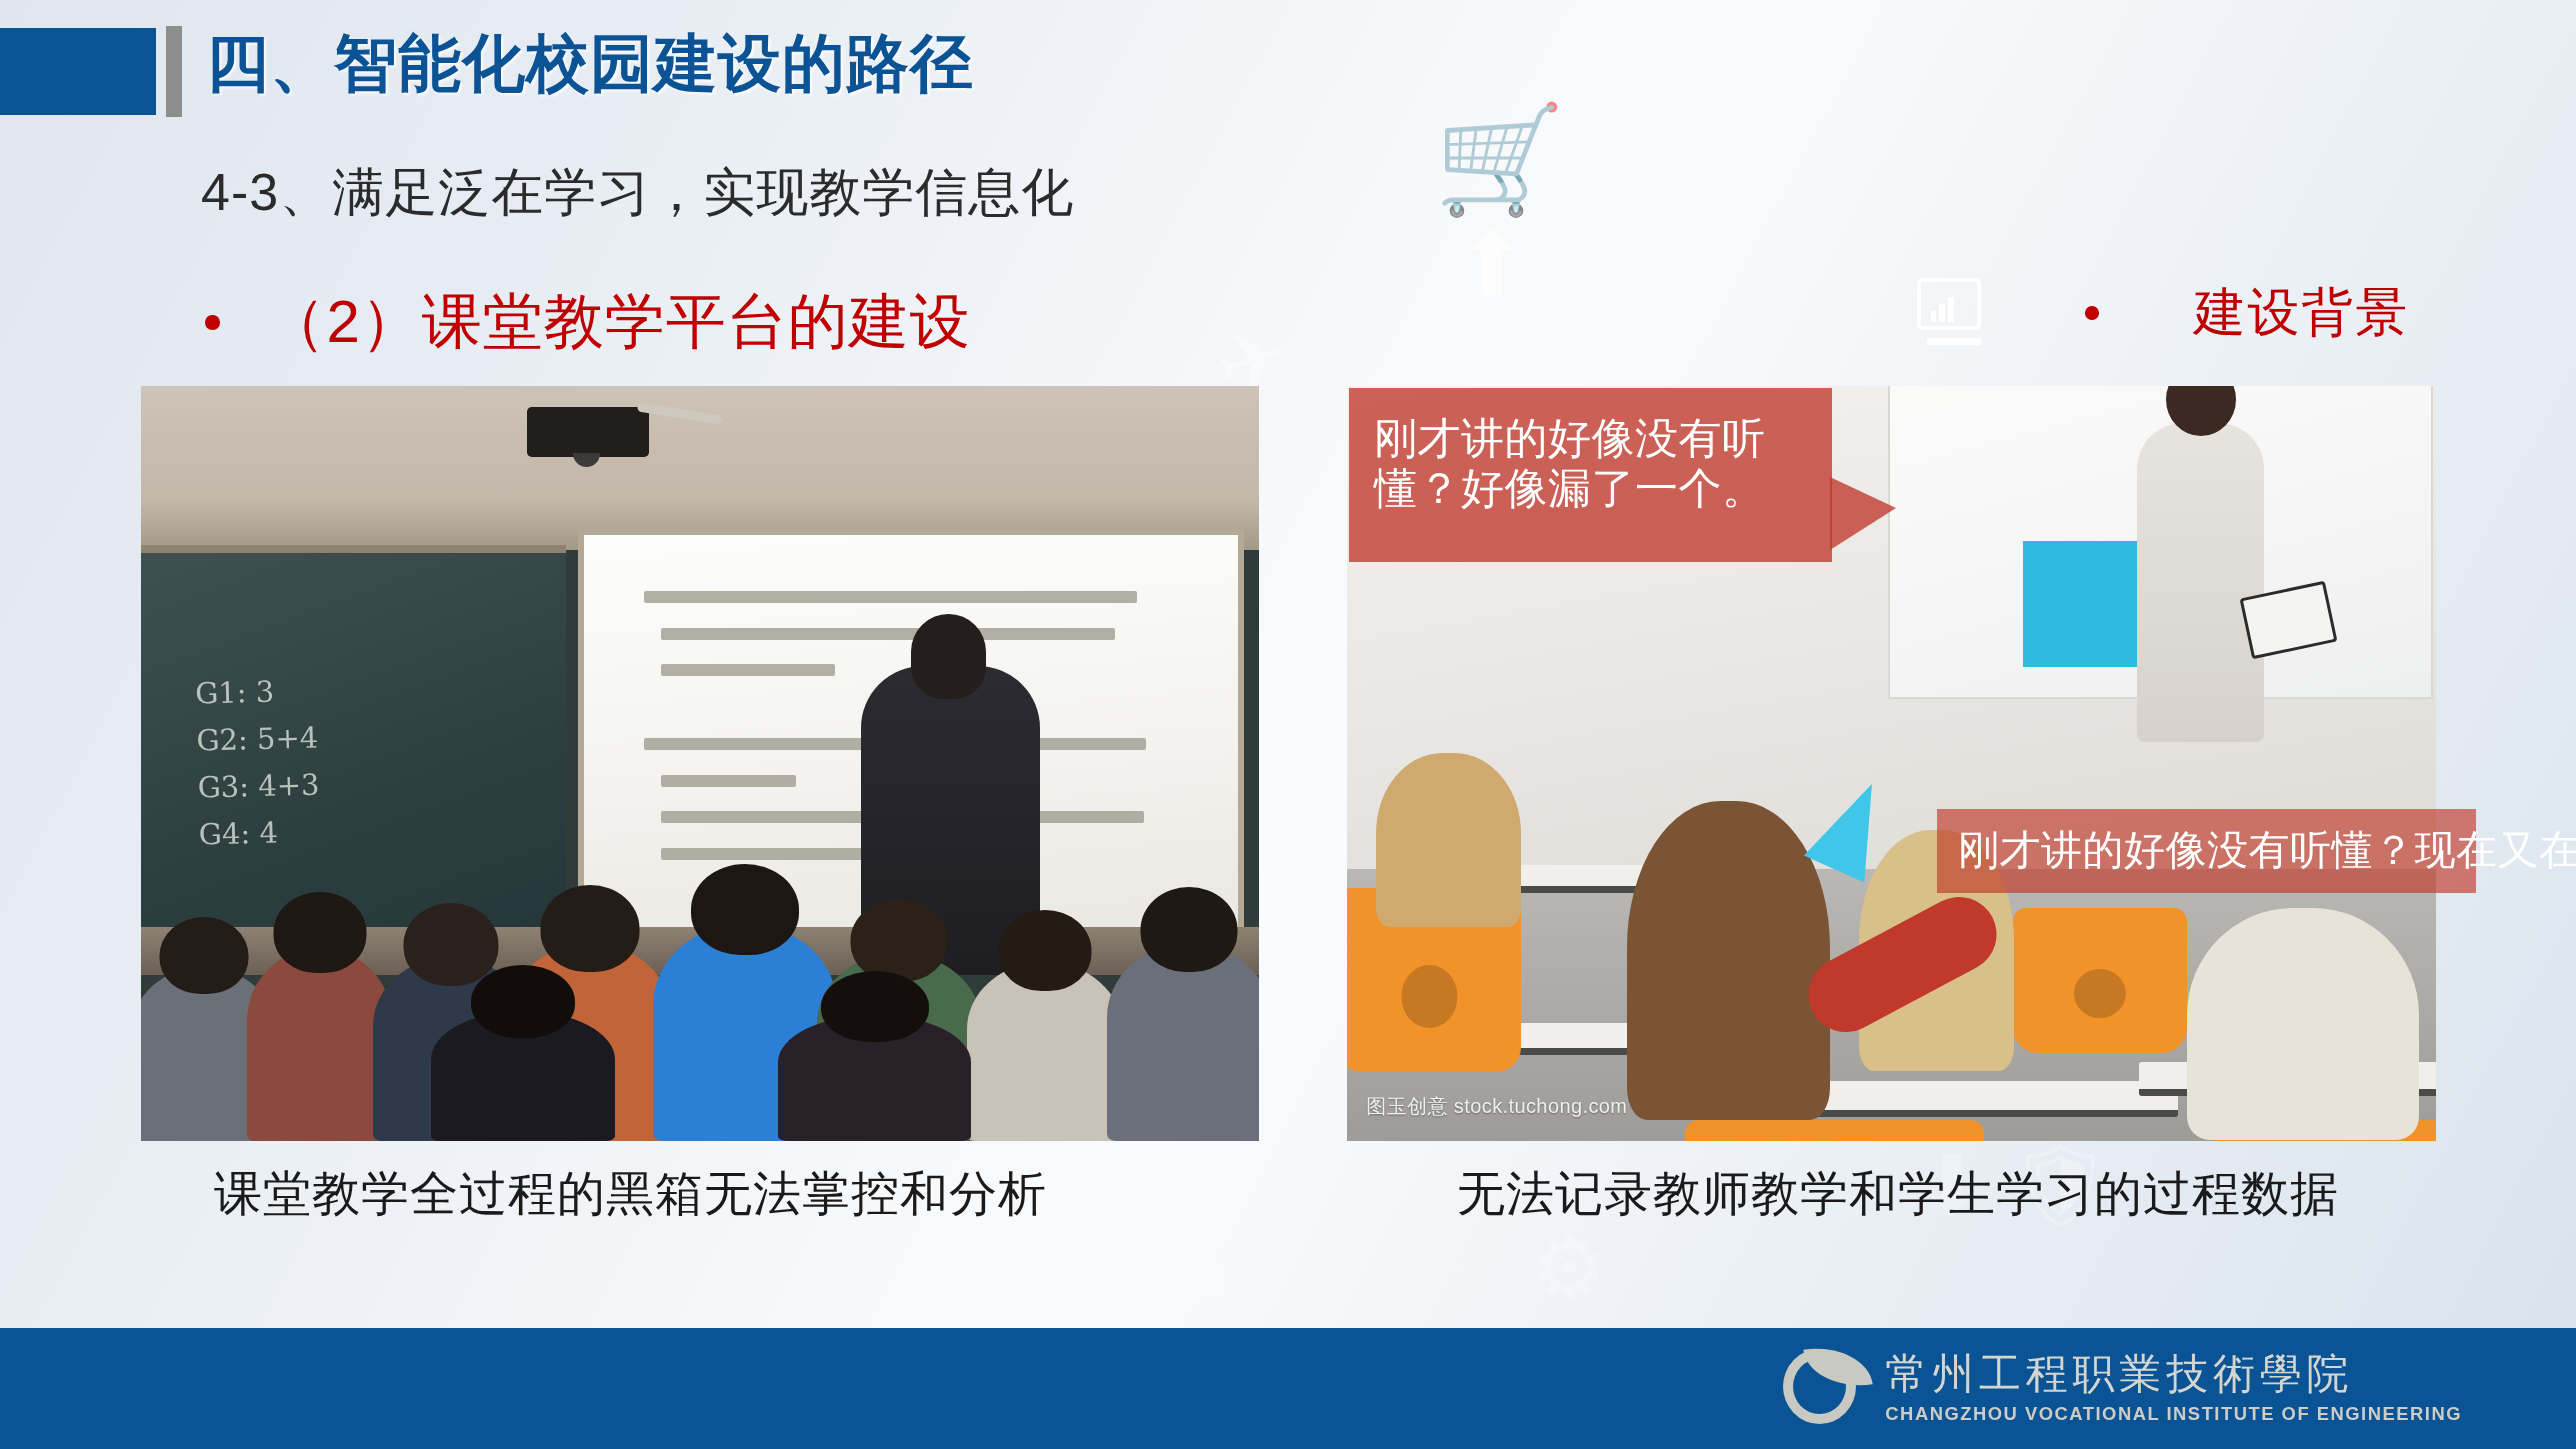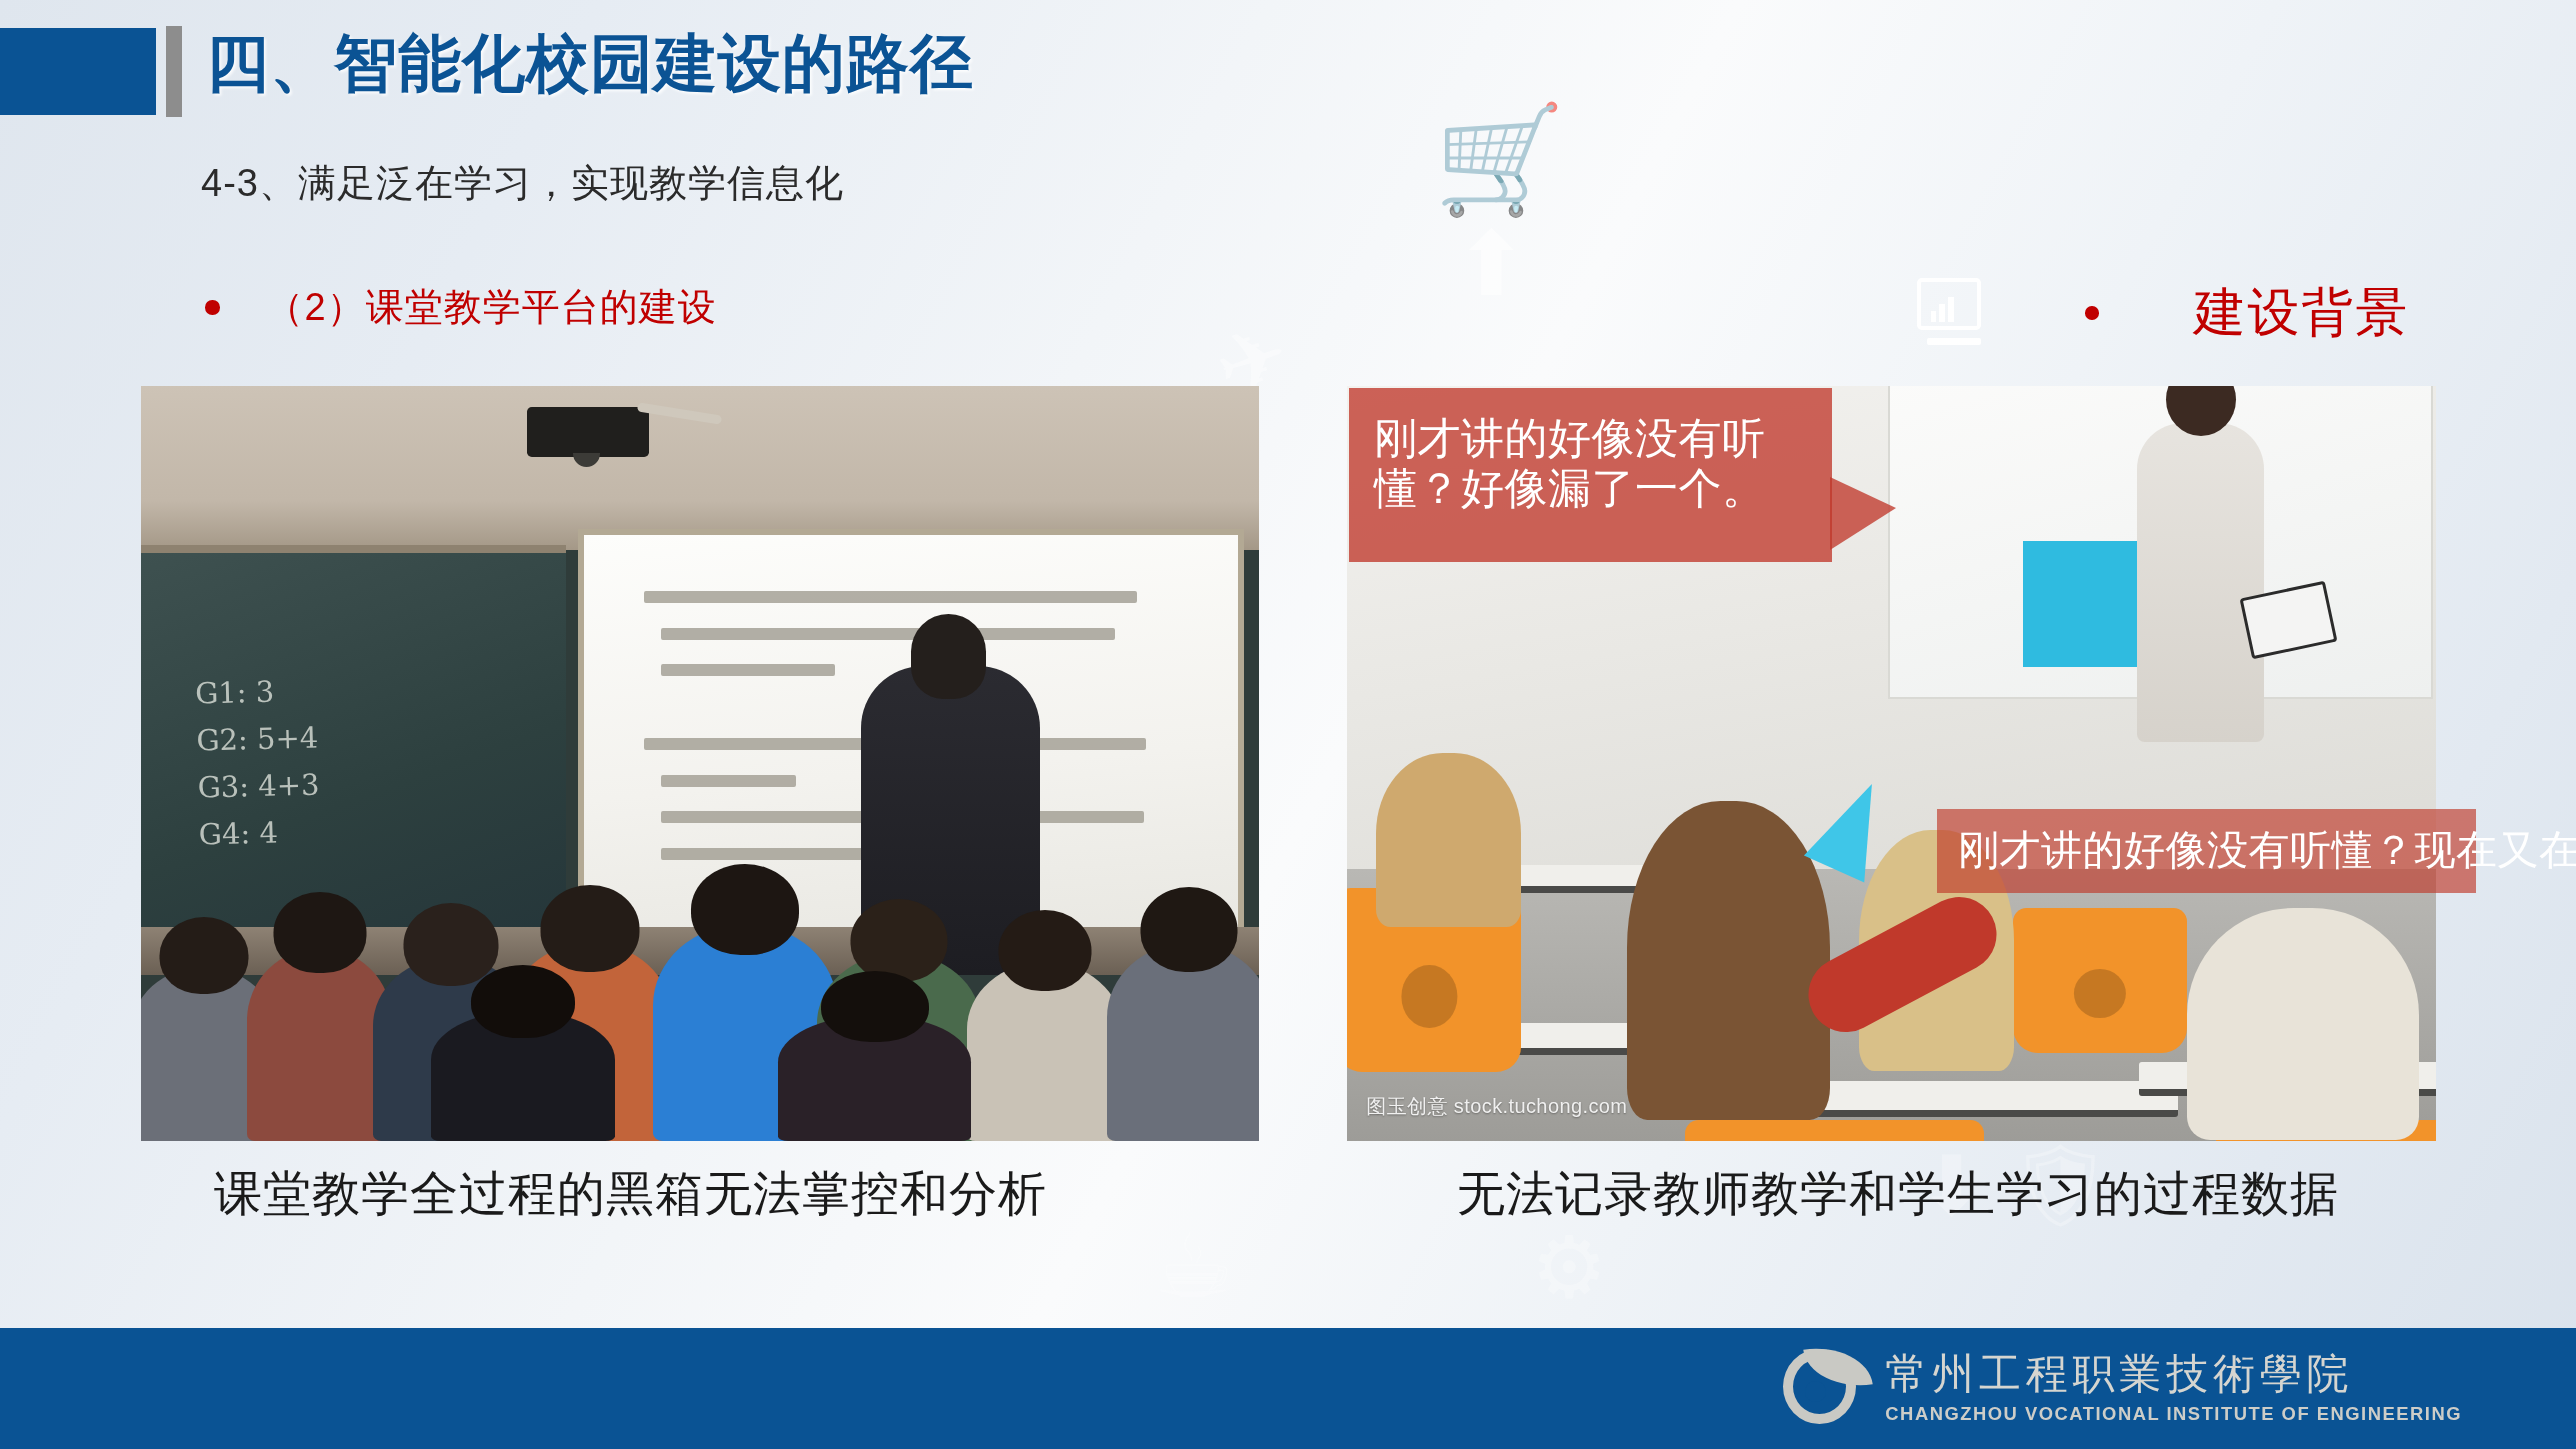--- a/index.html
+++ b/index.html
@@ -68,21 +68,21 @@
     color: #0b5394;
     letter-spacing: 1px;
     white-space: nowrap;
     text-shadow: 1.9px 1.9px 2.9px rgba(255,255,255,0.85);
   }
 
   .subtitle {
     position: absolute;
     left: 201px;
     top: 158px;
-    font-size: 38px;
+    font-size: 52px;
     color: #2b2b2b;
     letter-spacing: 1px;
     white-space: nowrap;
   }
 
   
   .bullet-line {
     position: absolute;
     left: 205px;
     top: 282px;
@@ -93,21 +93,21 @@
   .red-dot {
     width: 14.5px;
     height: 14.5px;
     border-radius: 50%;
     background: #c00000;
     display: inline-block;
     margin-right: 46px;
     flex: 0 0 auto;
   }
   .red-text {
-    font-size: 38px;
+    font-size: 60px;
     color: #c00000;
     letter-spacing: 1px;
     text-align: center;
   }
 
   
   .bg-tag {
     position: absolute;
     left: 1917px;
     top: 278px;

